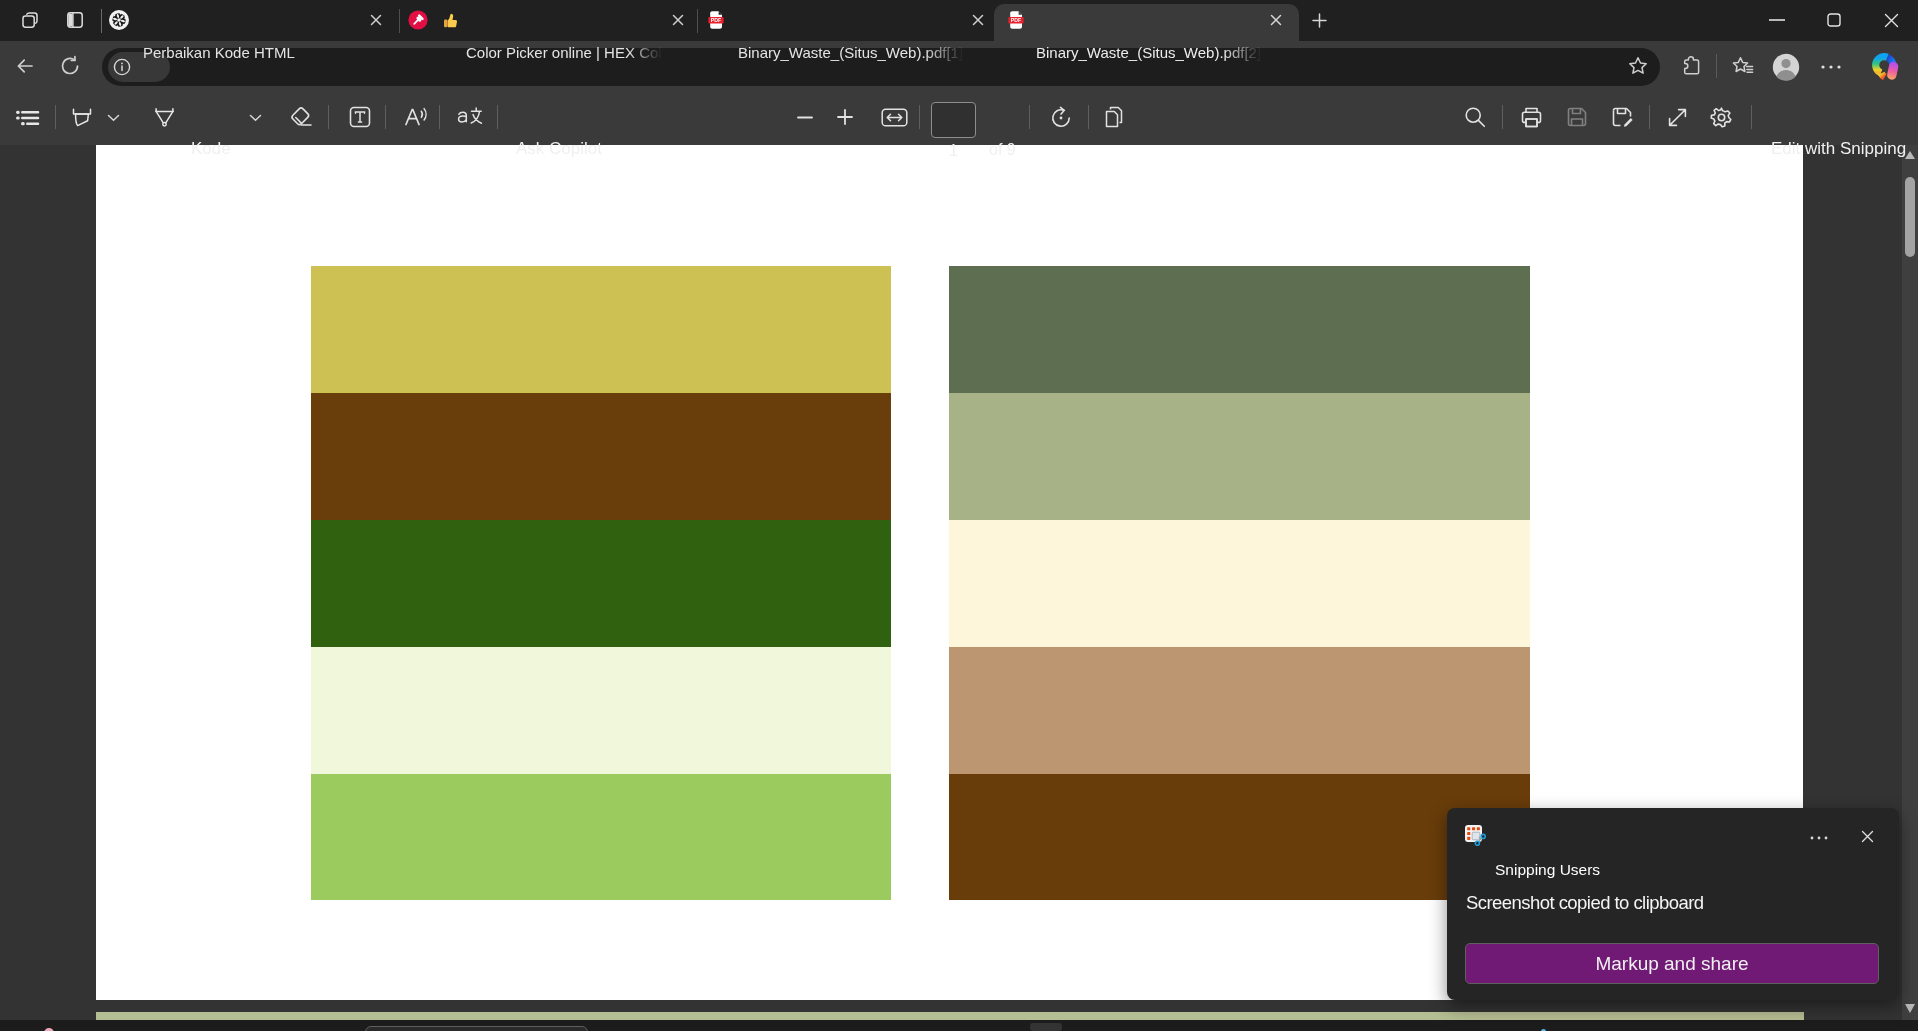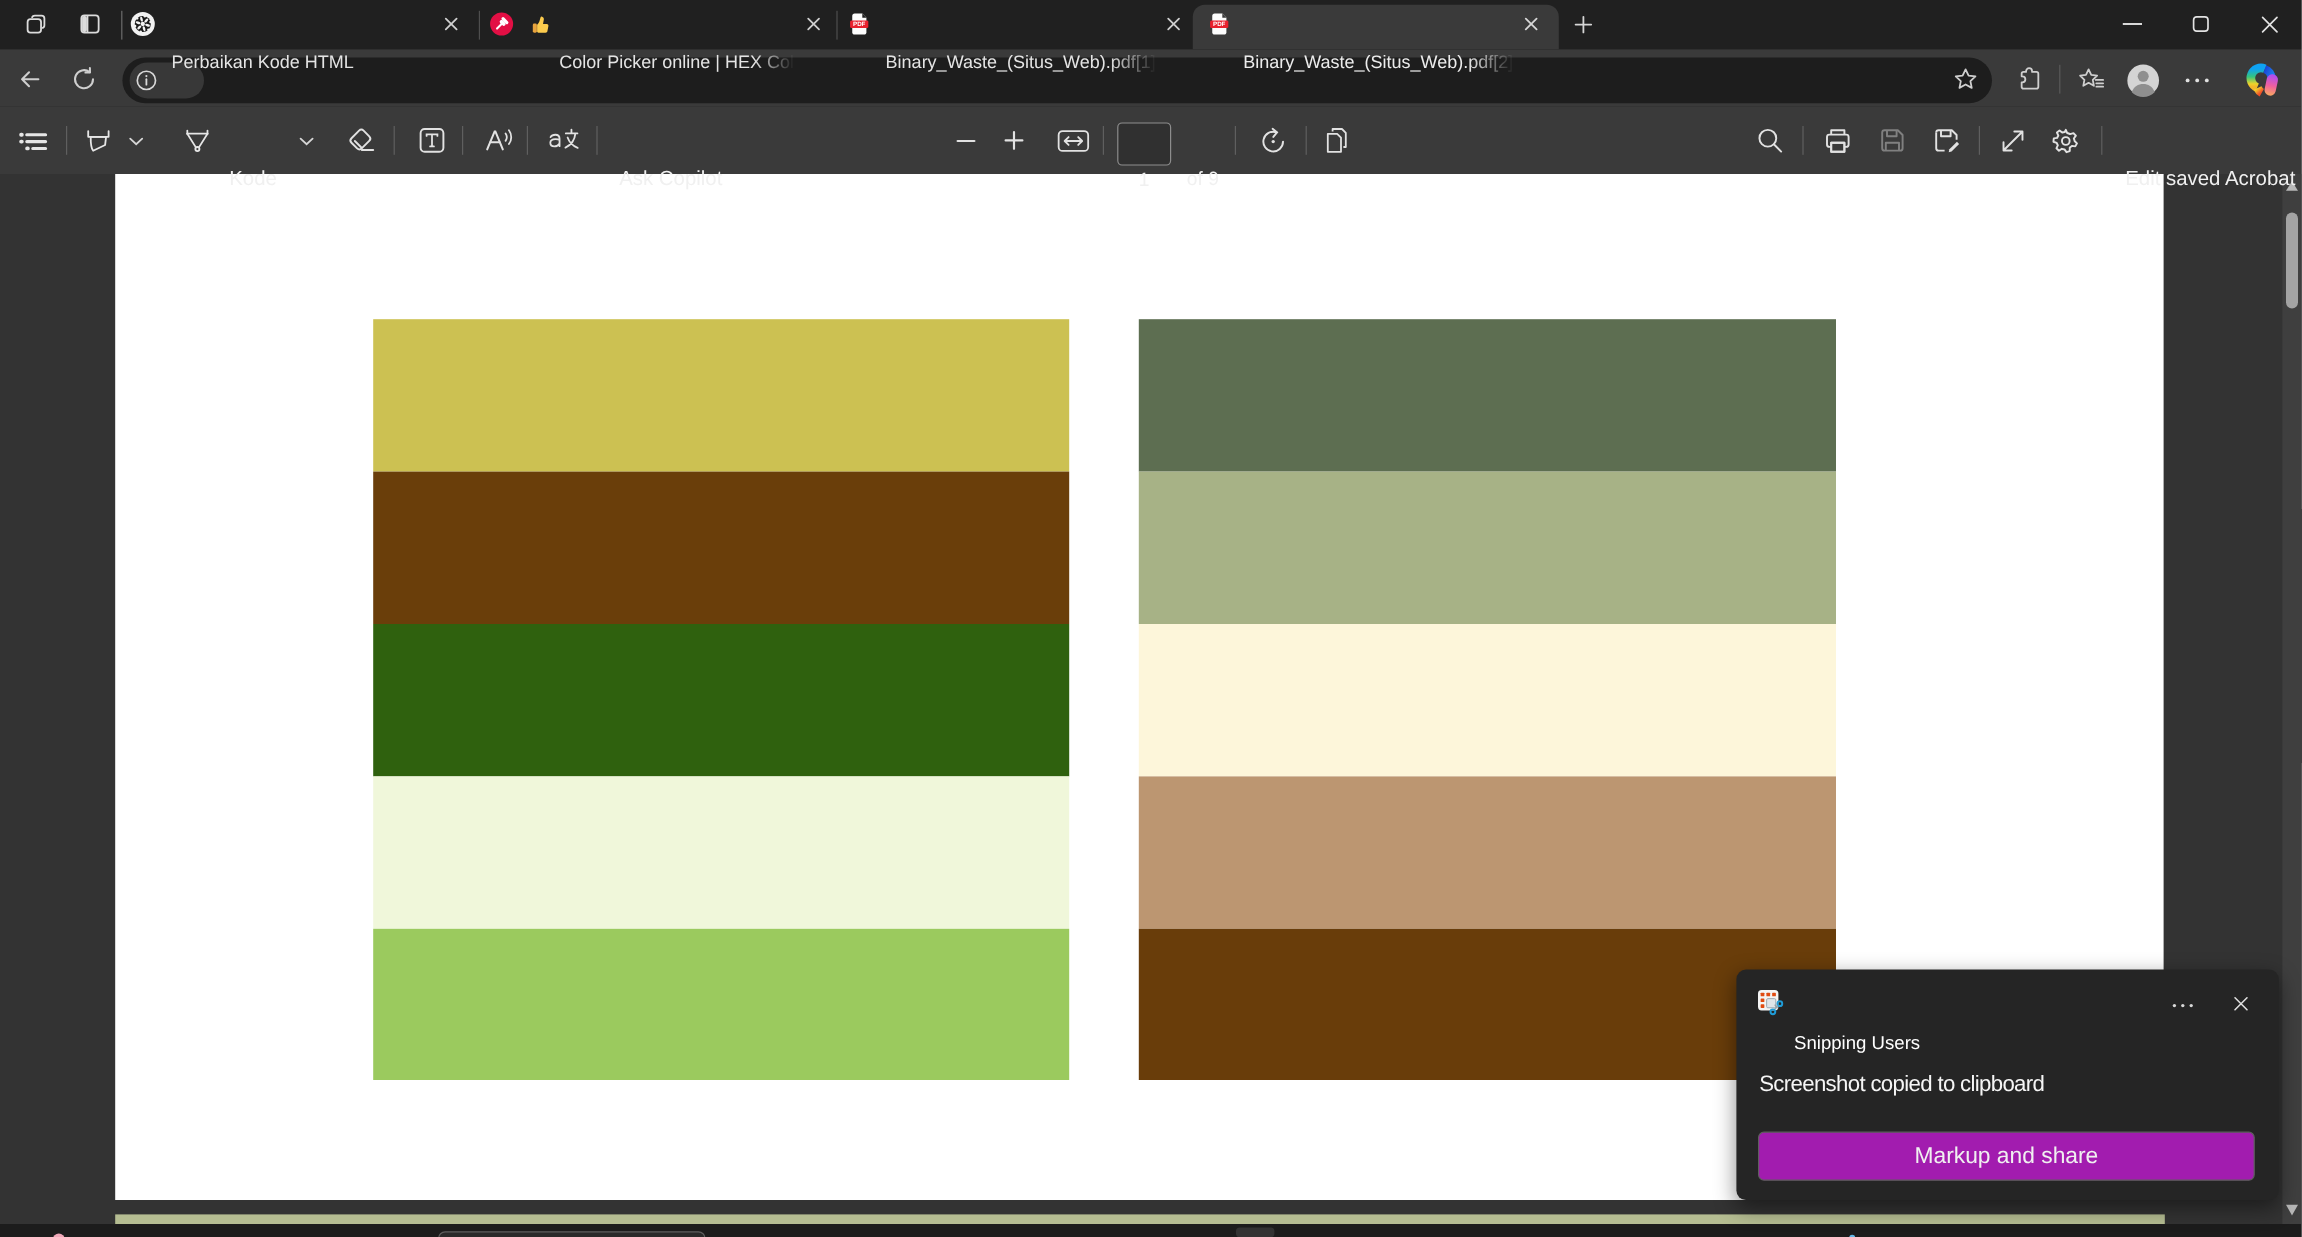--- a/index.html
+++ b/index.html
@@ -302,21 +302,21 @@
 
   <svg class="ic" style="left:1667px;top:18px;" width="21" height="21" viewBox="0 0 21 21" fill="none" stroke="#e2e2e2" stroke-width="1.6" stroke-linecap="round" stroke-linejoin="round">
     <path d="M3.2 17.8 L17.8 3.2 M11.6 2.6 L18.4 2.6 L18.4 9.4 M9.4 18.4 L2.6 18.4 L2.6 11.6"></path>
   </svg>
 
   <svg class="ic" style="left:1710px;top:17px;" width="23" height="23" viewBox="0 0 23 23" fill="none" stroke="#e2e2e2" stroke-width="1.6">
     <circle cx="11.5" cy="11.5" r="3.2"></circle>
     <path d="M11.5 2.2 L12.6 4.8 A 6.9 6.9 0 0 1 15.1 5.8 L17.9 5 L19.9 7 L18.2 9.4 A 6.9 6.9 0 0 1 18.8 11.5 L20.8 13.5 L19.4 16 L16.6 15.6 A 6.9 6.9 0 0 1 14.8 17 L14.8 19.9 L12.1 20.8 L10.4 18.5 A 6.9 6.9 0 0 1 8.2 18 L5.8 19.6 L3.7 17.6 L4.9 15 A 6.9 6.9 0 0 1 3.9 13 L1.2 12.1 L1.5 9.3 L4.3 8.9 A 6.9 6.9 0 0 1 5.3 7 L4.1 4.4 L6.3 2.7 L8.5 4.5 A 6.9 6.9 0 0 1 10.6 4 Z" stroke-linejoin="round"></path>
   </svg>
   <div class="abs" style="left:1751px;top:16px;width:1px;height:24px;background:#5f5f5f;"></div>
-  <div class="t" style="left:1771px;top:18px;font-size:17px;color:#f0f0f0;">Edit saved Acrobat</div>
+  <div class="t" style="left:1771px;top:18px;font-size:17px;color:#f0f0f0;">Edit with Snipping</div>
 </div>
 
 <div class="abs" style="left:0;top:145px;width:1918px;height:875px;background:#333333;overflow:hidden;" id="content">
 
   <div class="abs" style="left:96px;top:0;width:1707px;height:855px;background:#ffffff;"></div>
 
 
   <div class="abs" style="left:311px;top:121px;width:580px;">
     <div style="height:127px;background:#ccc152;"></div>
     <div style="height:127px;background:#6a3e0a;"></div>
@@ -374,16 +374,16 @@
   <svg class="ic" style="left:1810px;top:1033px;" width="0" height="0"></svg>
   <svg class="ic" style="left:362px;top:27px;" width="20" height="6" viewBox="0 0 20 6" fill="#d8d8d8">
     <circle cx="3" cy="3" r="1.4"></circle>
       <circle cx="10" cy="3" r="1.4"></circle>
       <circle cx="17" cy="3" r="1.4"></circle>
   </svg>
   <svg class="ic" style="left:414px;top:22px;" width="13" height="13" viewBox="0 0 13 13" stroke="#e0e0e0" stroke-width="1.3" stroke-linecap="round">
       <path d="M1.5 1.5 L11.5 11.5 M11.5 1.5 L1.5 11.5"></path>
     </svg>
   <div class="t" style="left:19px;top:52px;font-size:18.5px;letter-spacing:-0.55px;color:#f5f5f5;">Screenshot copied to clipboard</div>
-  <div class="abs" style="left:18px;top:135px;width:414px;height:41px;background:#a21caf;border:1px solid #5f5f5f;border-radius:5px;box-sizing:border-box;text-align:center;">
+  <div class="abs" style="left:18px;top:135px;width:414px;height:41px;background:#701a75;border:1px solid #5f5f5f;border-radius:5px;box-sizing:border-box;text-align:center;">
     <span style="color:#f0f0f0;font-size:19px;line-height:39px;">Markup and share</span>
   </div>
 </div>
 
 </body></html>

